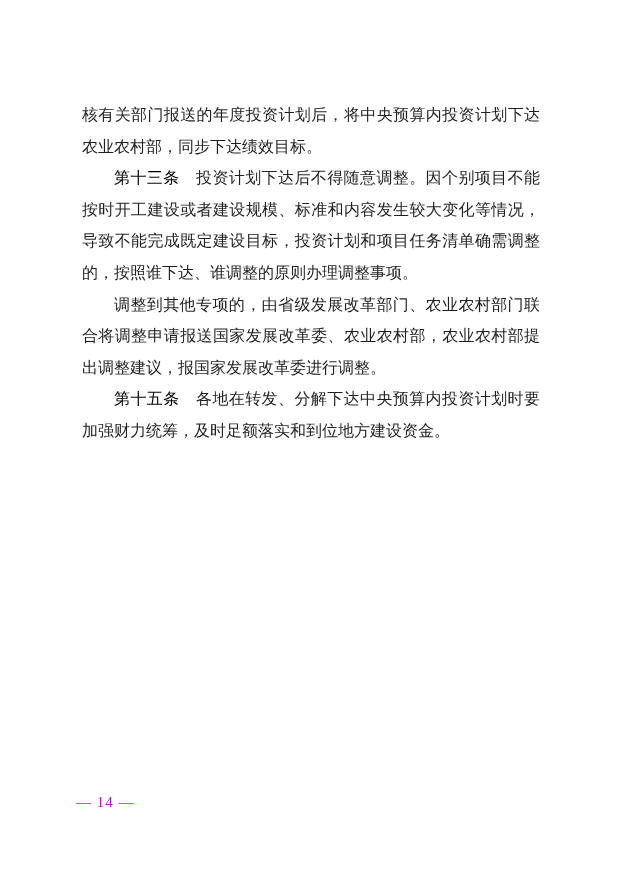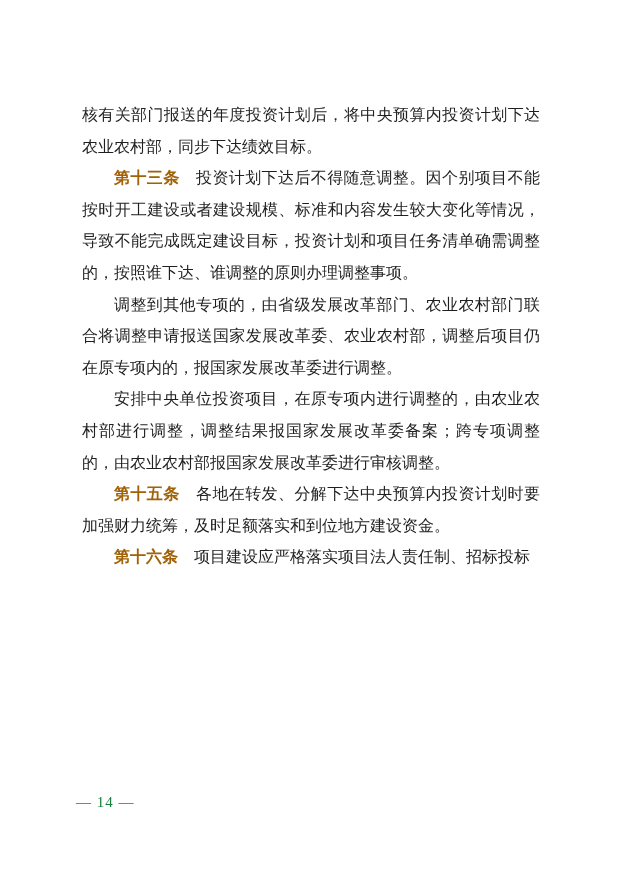--- a/index.html
+++ b/index.html
@@ -27,39 +27,37 @@
     text-justify: inter-ideograph;
   }
   .content p {
     margin: 0;
     padding: 0;
   }
   .content p.indent {
     text-indent: 2em;
   }
   .article {
-    font-weight: bold;
-    color: #a16207;
+    font-weight: normal;
+    color: #000000;
   }
   .page-number {
     position: absolute;
     left: 76px;
     top: 792px;
     font-size: 15px;
     line-height: 20px;
-    color: #15803d;
+    color: #a21caf;
     letter-spacing: 1px;
   }
 </style>
 </head>
 <body>
 
 <div class="page">
   <div class="content">
       <p class="para">核有关部门报送的年度投资计划后，将中央预算内投资计划下达农业农村部，同步下达绩效目标。</p>
       <p class="para indent"><b class="article">第十三条　</b>投资计划下达后不得随意调整。因个别项目不能按时开工建设或者建设规模、标准和内容发生较大变化等情况，导致不能完成既定建设目标，投资计划和项目任务清单确需调整的，按照谁下达、谁调整的原则办理调整事项。</p>
-      <p class="para indent">调整到其他专项的，由省级发展改革部门、农业农村部门联合将调整申请报送国家发展改革委、农业农村部，调整后项目仍在原专项内的，报国家发展改革委进行调整。</p>
-      <p class="para indent">安排中央单位投资项目，在原专项内进行调整的，由农业农村部进行调整，调整结果报国家发展改革委备案；跨专项调整的，由农业农村部报国家发展改革委进行审核调整。</p>
+      <p class="para indent">调整到其他专项的，由省级发展改革部门、农业农村部门联合将调整申请报送国家发展改革委、农业农村部，农业农村部提出调整建议，报国家发展改革委进行调整。</p>
       <p class="para indent"><b class="article">第十五条　</b>各地在转发、分解下达中央预算内投资计划时要加强财力统筹，及时足额落实和到位地方建设资金。</p>
-      <p class="para indent"><b class="article">第十六条　</b>项目建设应严格落实项目法人责任制、招标投标</p>
     </div>
   <div class="page-number">— 14 —</div>
 </div>
 
 </body></html>

